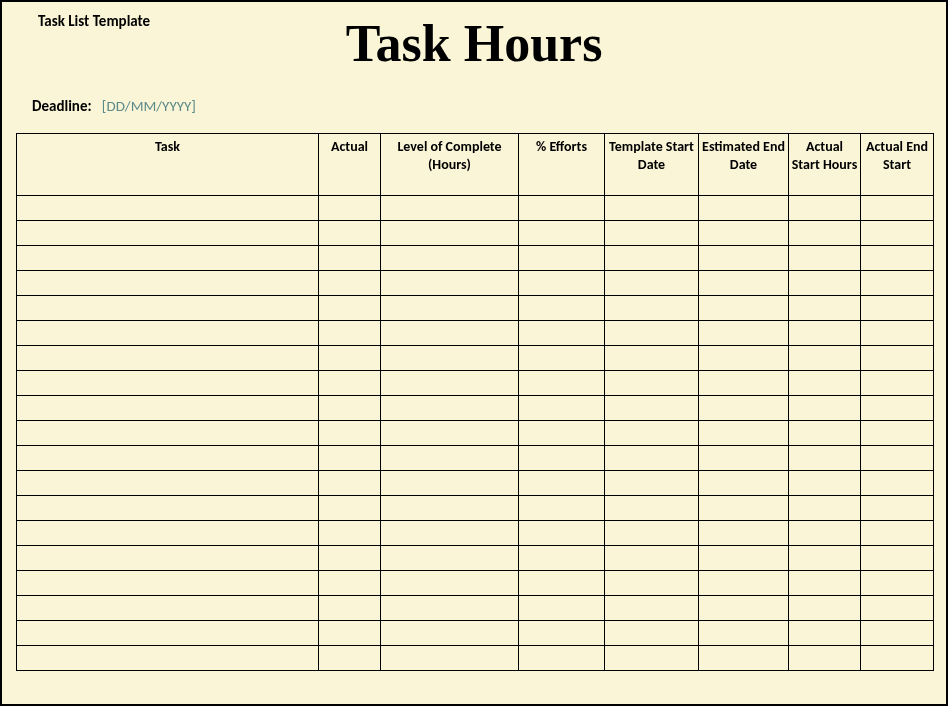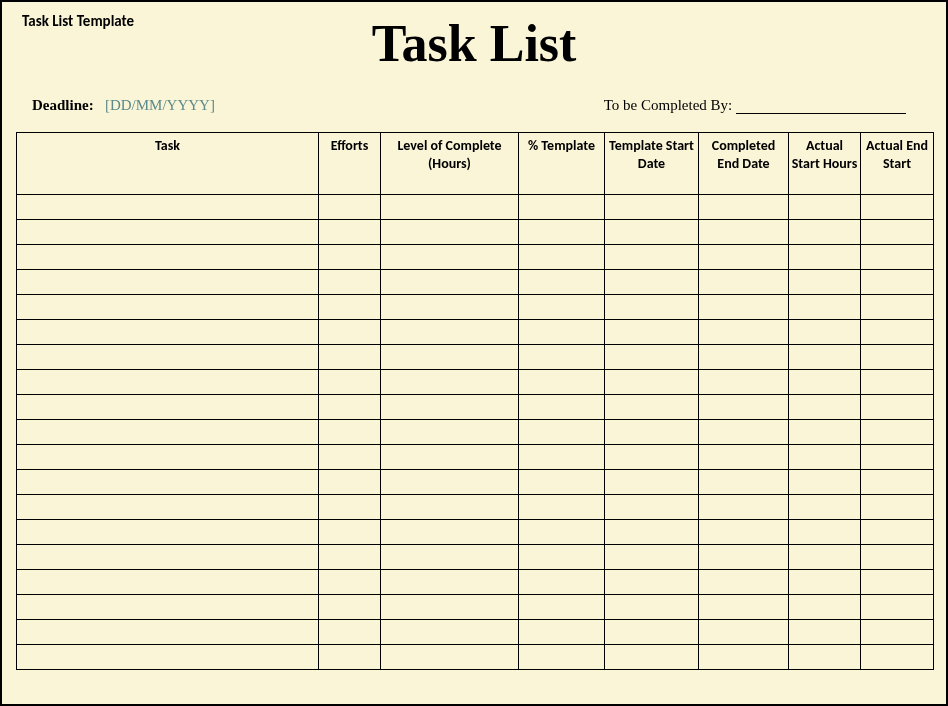--- a/index.html
+++ b/index.html
@@ -11,40 +11,39 @@
       width: 948px;
       height: 706px;
       background: #faf5d7;
       font-family: Calibri, Arial, sans-serif;
       border: 2px solid #000;
       position: relative;
     }
     .template-label {
       position: absolute;
       top: 10px;
-      left: 20px;
+      left: 36px;
       font-weight: bold;
       font-size: 15px;
       color: #000;
     }
     .title {
       text-align: center;
       font-family: "Times New Roman", serif;
       font-size: 52px;
       font-weight: bold;
       padding-top: 12px;
       padding-bottom: 6px;
       color: #000;
     }
     .meta-row {
       display: flex;
       justify-content: space-between;
       padding: 18px 30px 18px 30px;
       font-size: 15px;
-      font-family: Liberation Serif, serif;
     }
     .deadline-label {
       font-weight: bold;
       color: #000;
     }
     .deadline-placeholder {
       color: #5c8a8a;
     }
     .completed-by {
       color: #000;
@@ -91,54 +90,50 @@
     col.c-esd    { width: 94px; }
     col.c-eed    { width: 90px; }
     col.c-asd    { width: 72px; }
     col.c-aed    { width: 73px; }
   </style>
 </head>
 <body>
 
 <div class="template-label">Task List Template</div>
 
-<div class="title">Task List</div>
+<div class="title">Task Hours</div>
 
 <div class="meta-row">
   <div>
     <span class="deadline-label">Deadline:</span>
     <span>&nbsp;</span>
     <span class="deadline-placeholder">[DD/MM/YYYY]</span>
-  </div>
-  <div class="completed-by">
-    <span>To be Completed  By:</span>
-    <span class="blank-line"></span>
   </div>
 </div>
 
 <div class="table-wrap">
   <table>
     <colgroup>
       <col class="c-task">
         <col class="c-status">
         <col class="c-effort">
         <col class="c-pct">
       <col class="c-esd">
         <col class="c-eed">
         <col class="c-asd">
         <col class="c-aed">
     </colgroup>
     <thead>
       <tr>
         <th>Task</th>
-        <th>Efforts</th>
+        <th>Actual</th>
         <th>Level of Complete (Hours)</th>
-        <th>% Template</th>
+        <th>% Efforts</th>
         <th>Template Start Date</th>
-        <th>Completed End Date</th>
+        <th>Estimated End Date</th>
         <th>Actual Start Hours</th>
         <th>Actual End Start</th>
       </tr>
     </thead>
     <tbody id="tbody">
         <tr>
           <td></td>
           <td></td>
           <td></td>
           <td></td>

